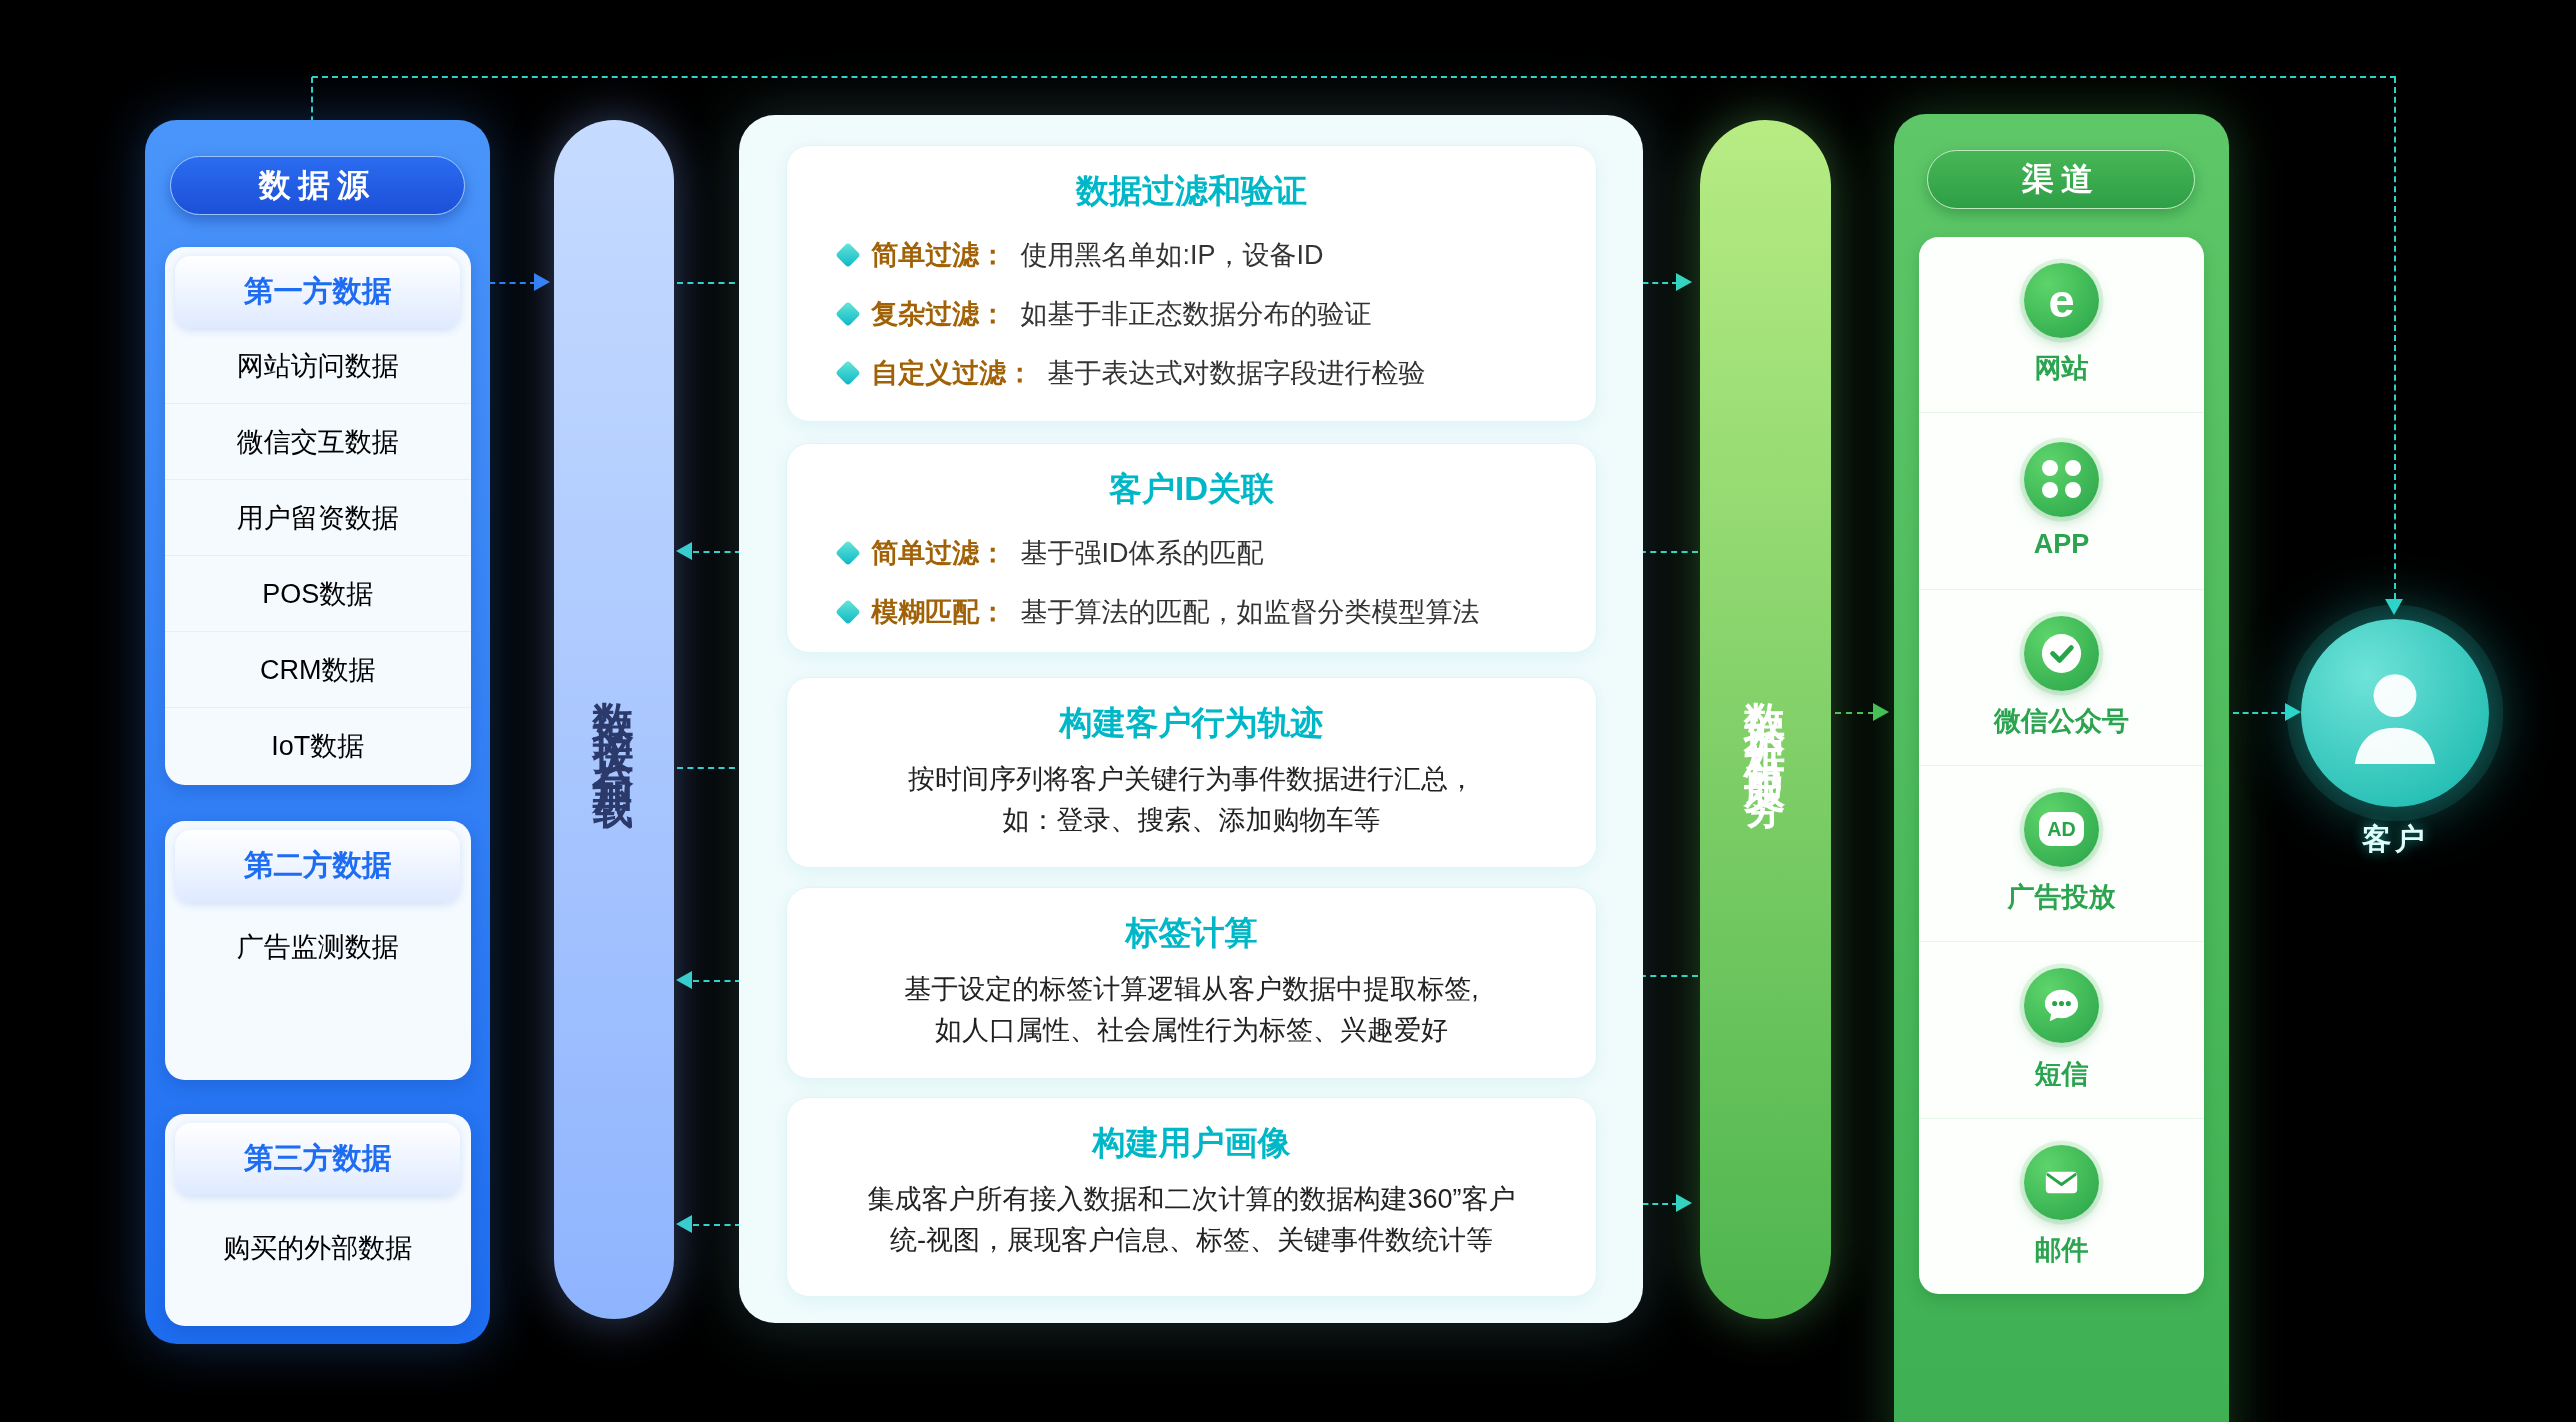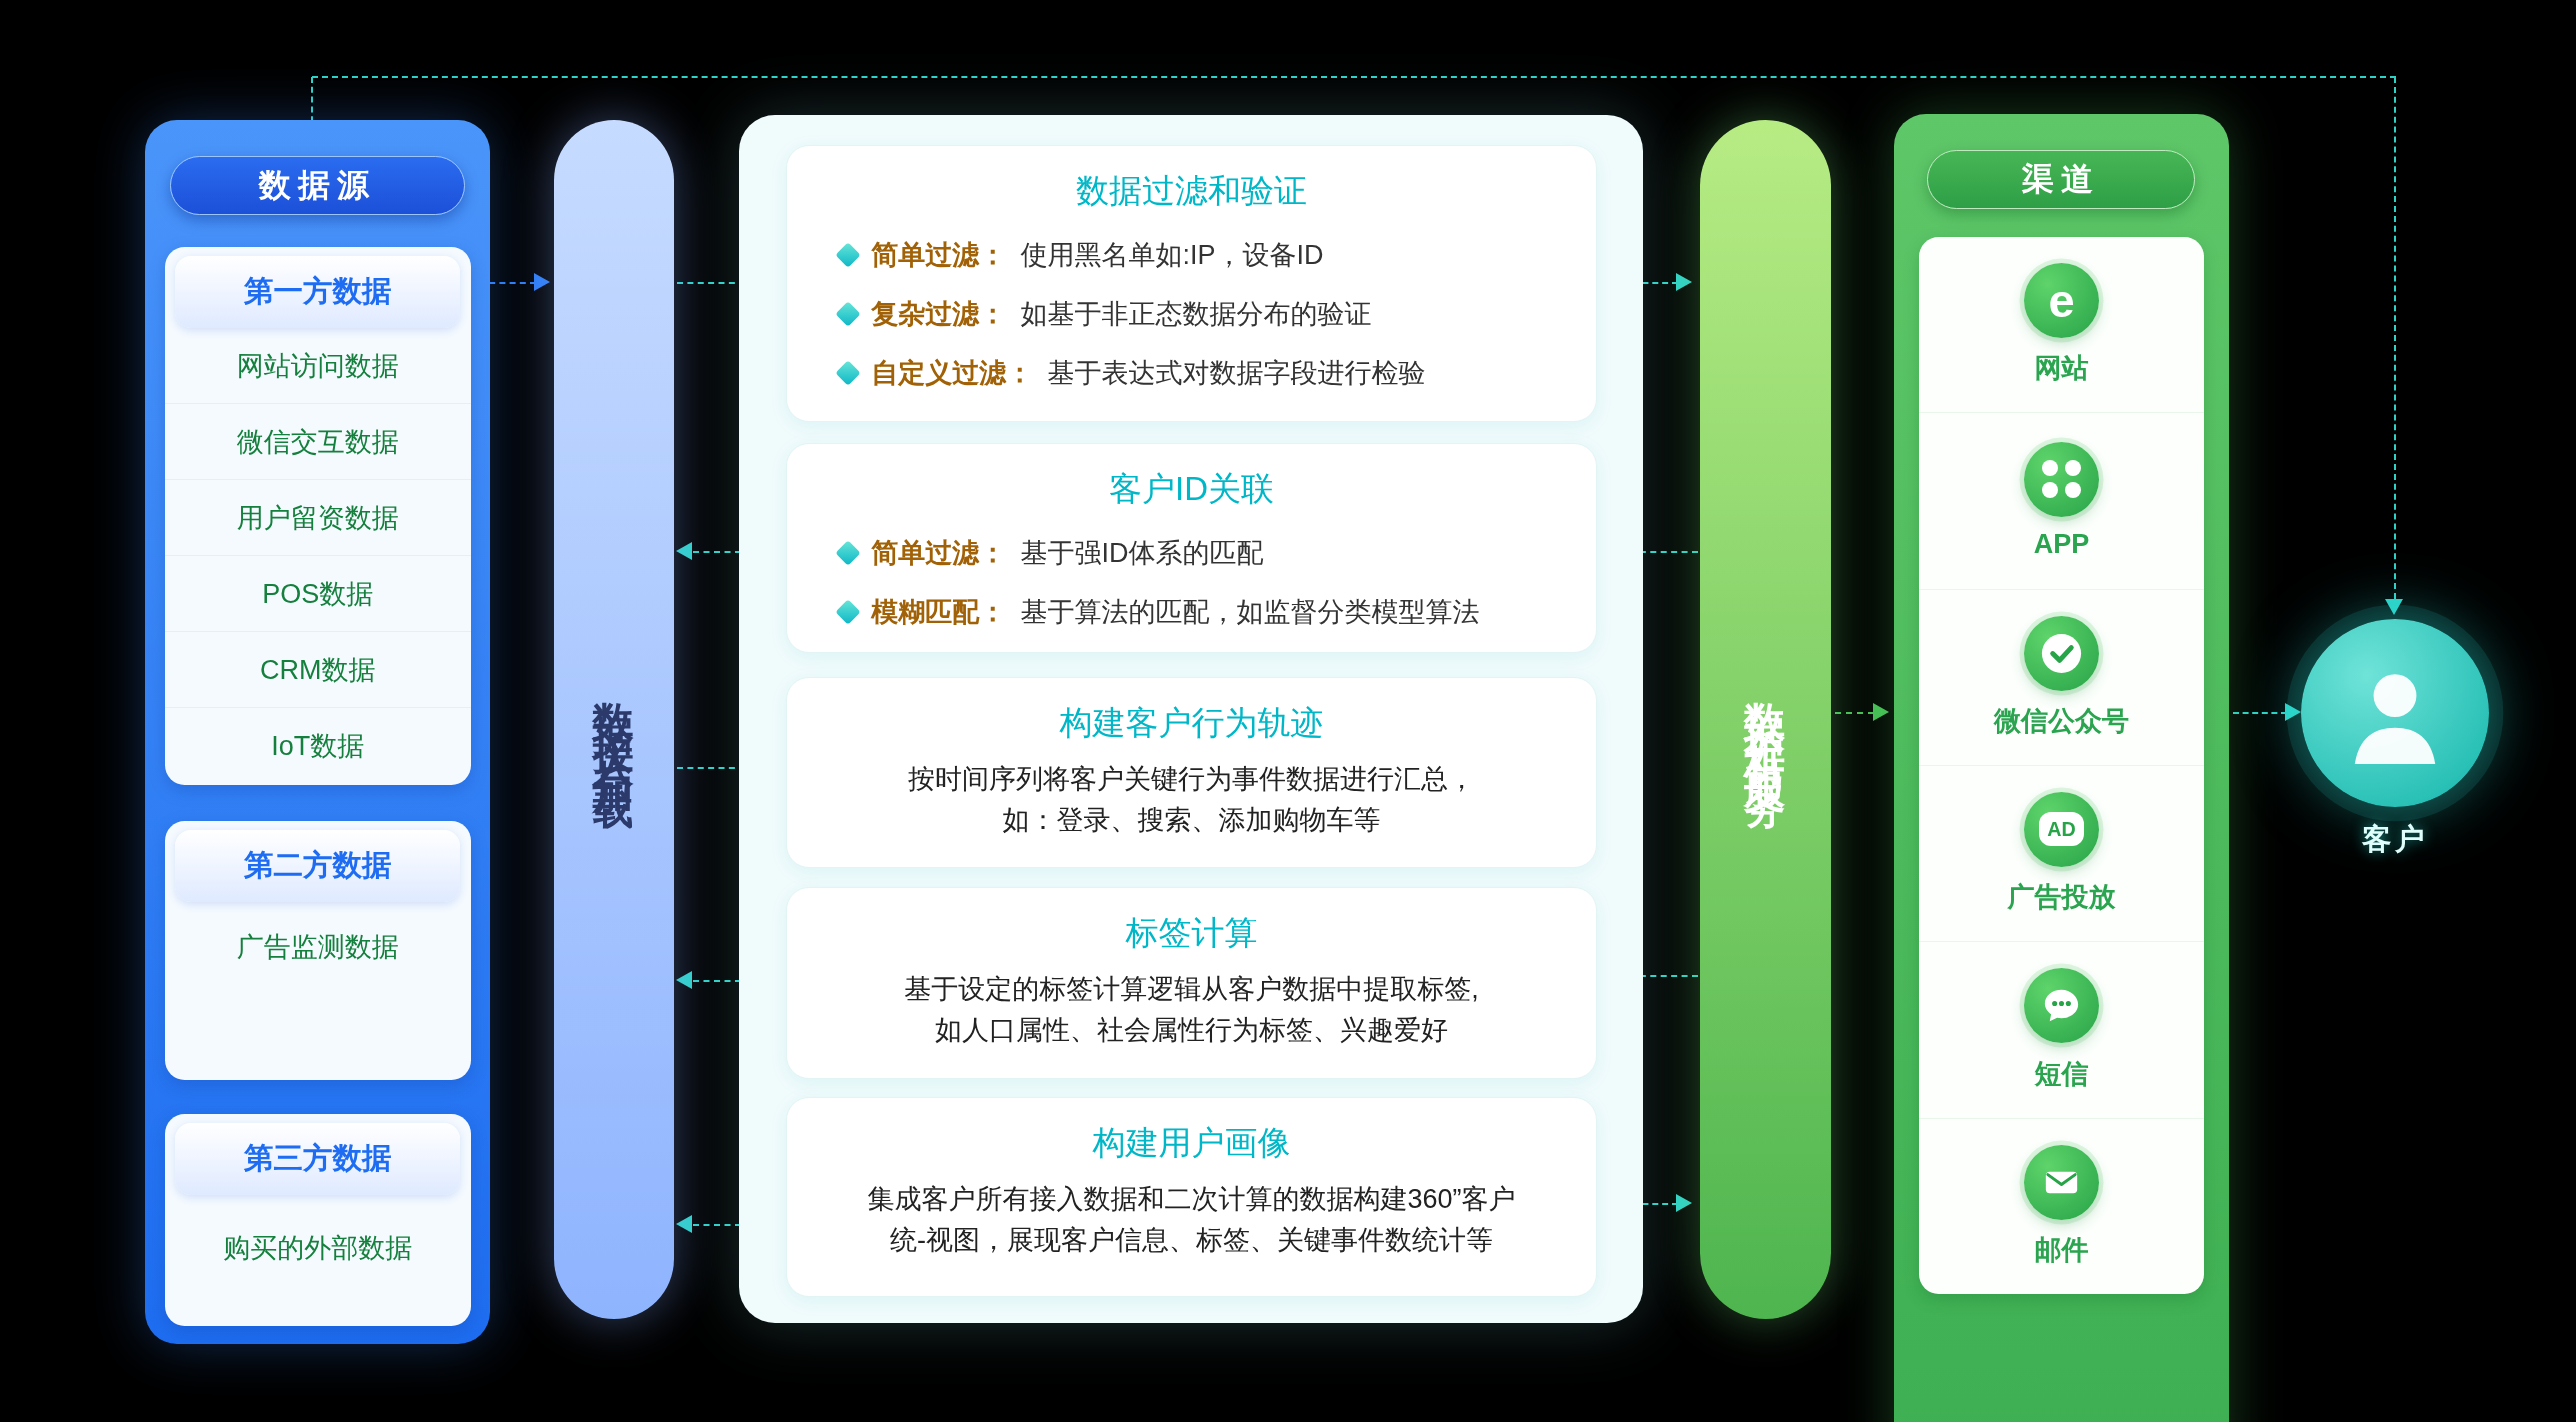--- a/index.html
+++ b/index.html
@@ -27,21 +27,21 @@
     font-weight:bold;color:#fff;letter-spacing:7.2px;border-radius:32px;}
   .hdr-pill.blue{left:25px;top:36px;width:295px;height:59px;font-size:32px;
     background:linear-gradient(180deg,#2a6cf0,#1c50d8);
     border:1.8px solid #9cc5ff;box-shadow:0 5.4px 14.3px rgba(0,30,120,.35);}
   .group{position:absolute;left:19.7px;width:306px;background:#f5faff;border-radius:19.7px;
     box-shadow:0 5.4px 16px rgba(10,60,160,.25);}
   .group-title{margin:9px 10.7px 0;height:72px;display:flex;align-items:center;justify-content:center;
     background:linear-gradient(180deg,#ffffff,#dfeaff);border-radius:16px;
     color:#1d6cf2;font-weight:bold;font-size:29.5px;box-shadow:0 2.7px 9px rgba(20,80,200,.15);}
   .group-items{display:flex;flex-direction:column;}
-  .src-item{display:flex;align-items:center;justify-content:center;color:#15803d;
+  .src-item{display:flex;align-items:center;justify-content:center;color:#000000;
     font-size:27px;font-weight:500;border-bottom:0.9px solid rgba(29,108,242,.08);}
   .src-item:last-child{border-bottom:none;}
   .g1{top:127px;height:538px;}
   .g1 .src-item{height:76px;}
   .g2{top:701px;height:259px;}
   .g2 .src-item{height:89px;}
   .g3{top:994px;height:212px;}
   .g3 .src-item{height:106px;}
 
   
@@ -54,21 +54,21 @@
   .green-bar{left:1700px;top:120px;width:131px;height:1199px;border-radius:66px;
     background:linear-gradient(180deg,#b7ec83 0%,#4eb54f 100%);
     box-shadow:0 0 49px rgba(110,220,120,.38);}
   .green-bar .vtext{color:#fff;font-size:41px;}
 
   
   .panel-mid{position:absolute;left:739px;top:115px;width:904px;height:1208px;
     background:#f0fbfc;border-radius:36px;box-shadow:0 0 63px rgba(140,230,235,.20);}
   .card{position:absolute;left:47px;width:811px;background:#fff;border-radius:23px;
     border:0.9px solid #e3f4f5;box-shadow:0 4.5px 18px rgba(0,160,180,.08);}
-  .card-title{margin-top:23px;text-align:center;color:#00b7c8;font-weight:normal;font-size:33px;}
+  .card-title{margin-top:23px;text-align:center;color:#00b7c8;font-weight:bold;font-size:33px;}
   .bullet{display:flex;align-items:center;margin:23px 0 0 52px;gap:14.3px;}
   .diamond{width:18px;height:18px;border-radius:3.6px;transform:rotate(45deg);flex:0 0 auto;
     background:linear-gradient(135deg,#69e6d8,#0bb6c6);}
   .b-label{font-weight:bold;color:#a16207;font-size:27px;white-space:nowrap;}
   .b-text{color:#333;font-size:27px;white-space:nowrap;}
   .center-lines{margin-top:12.5px;text-align:center;color:#222;font-size:27px;line-height:1.55;}
   .c1{top:29.5px;height:277px;}
   .c2{top:328px;height:210px;}
   .c3{top:562px;height:191px;}
   .c4{top:772px;height:192px;}

